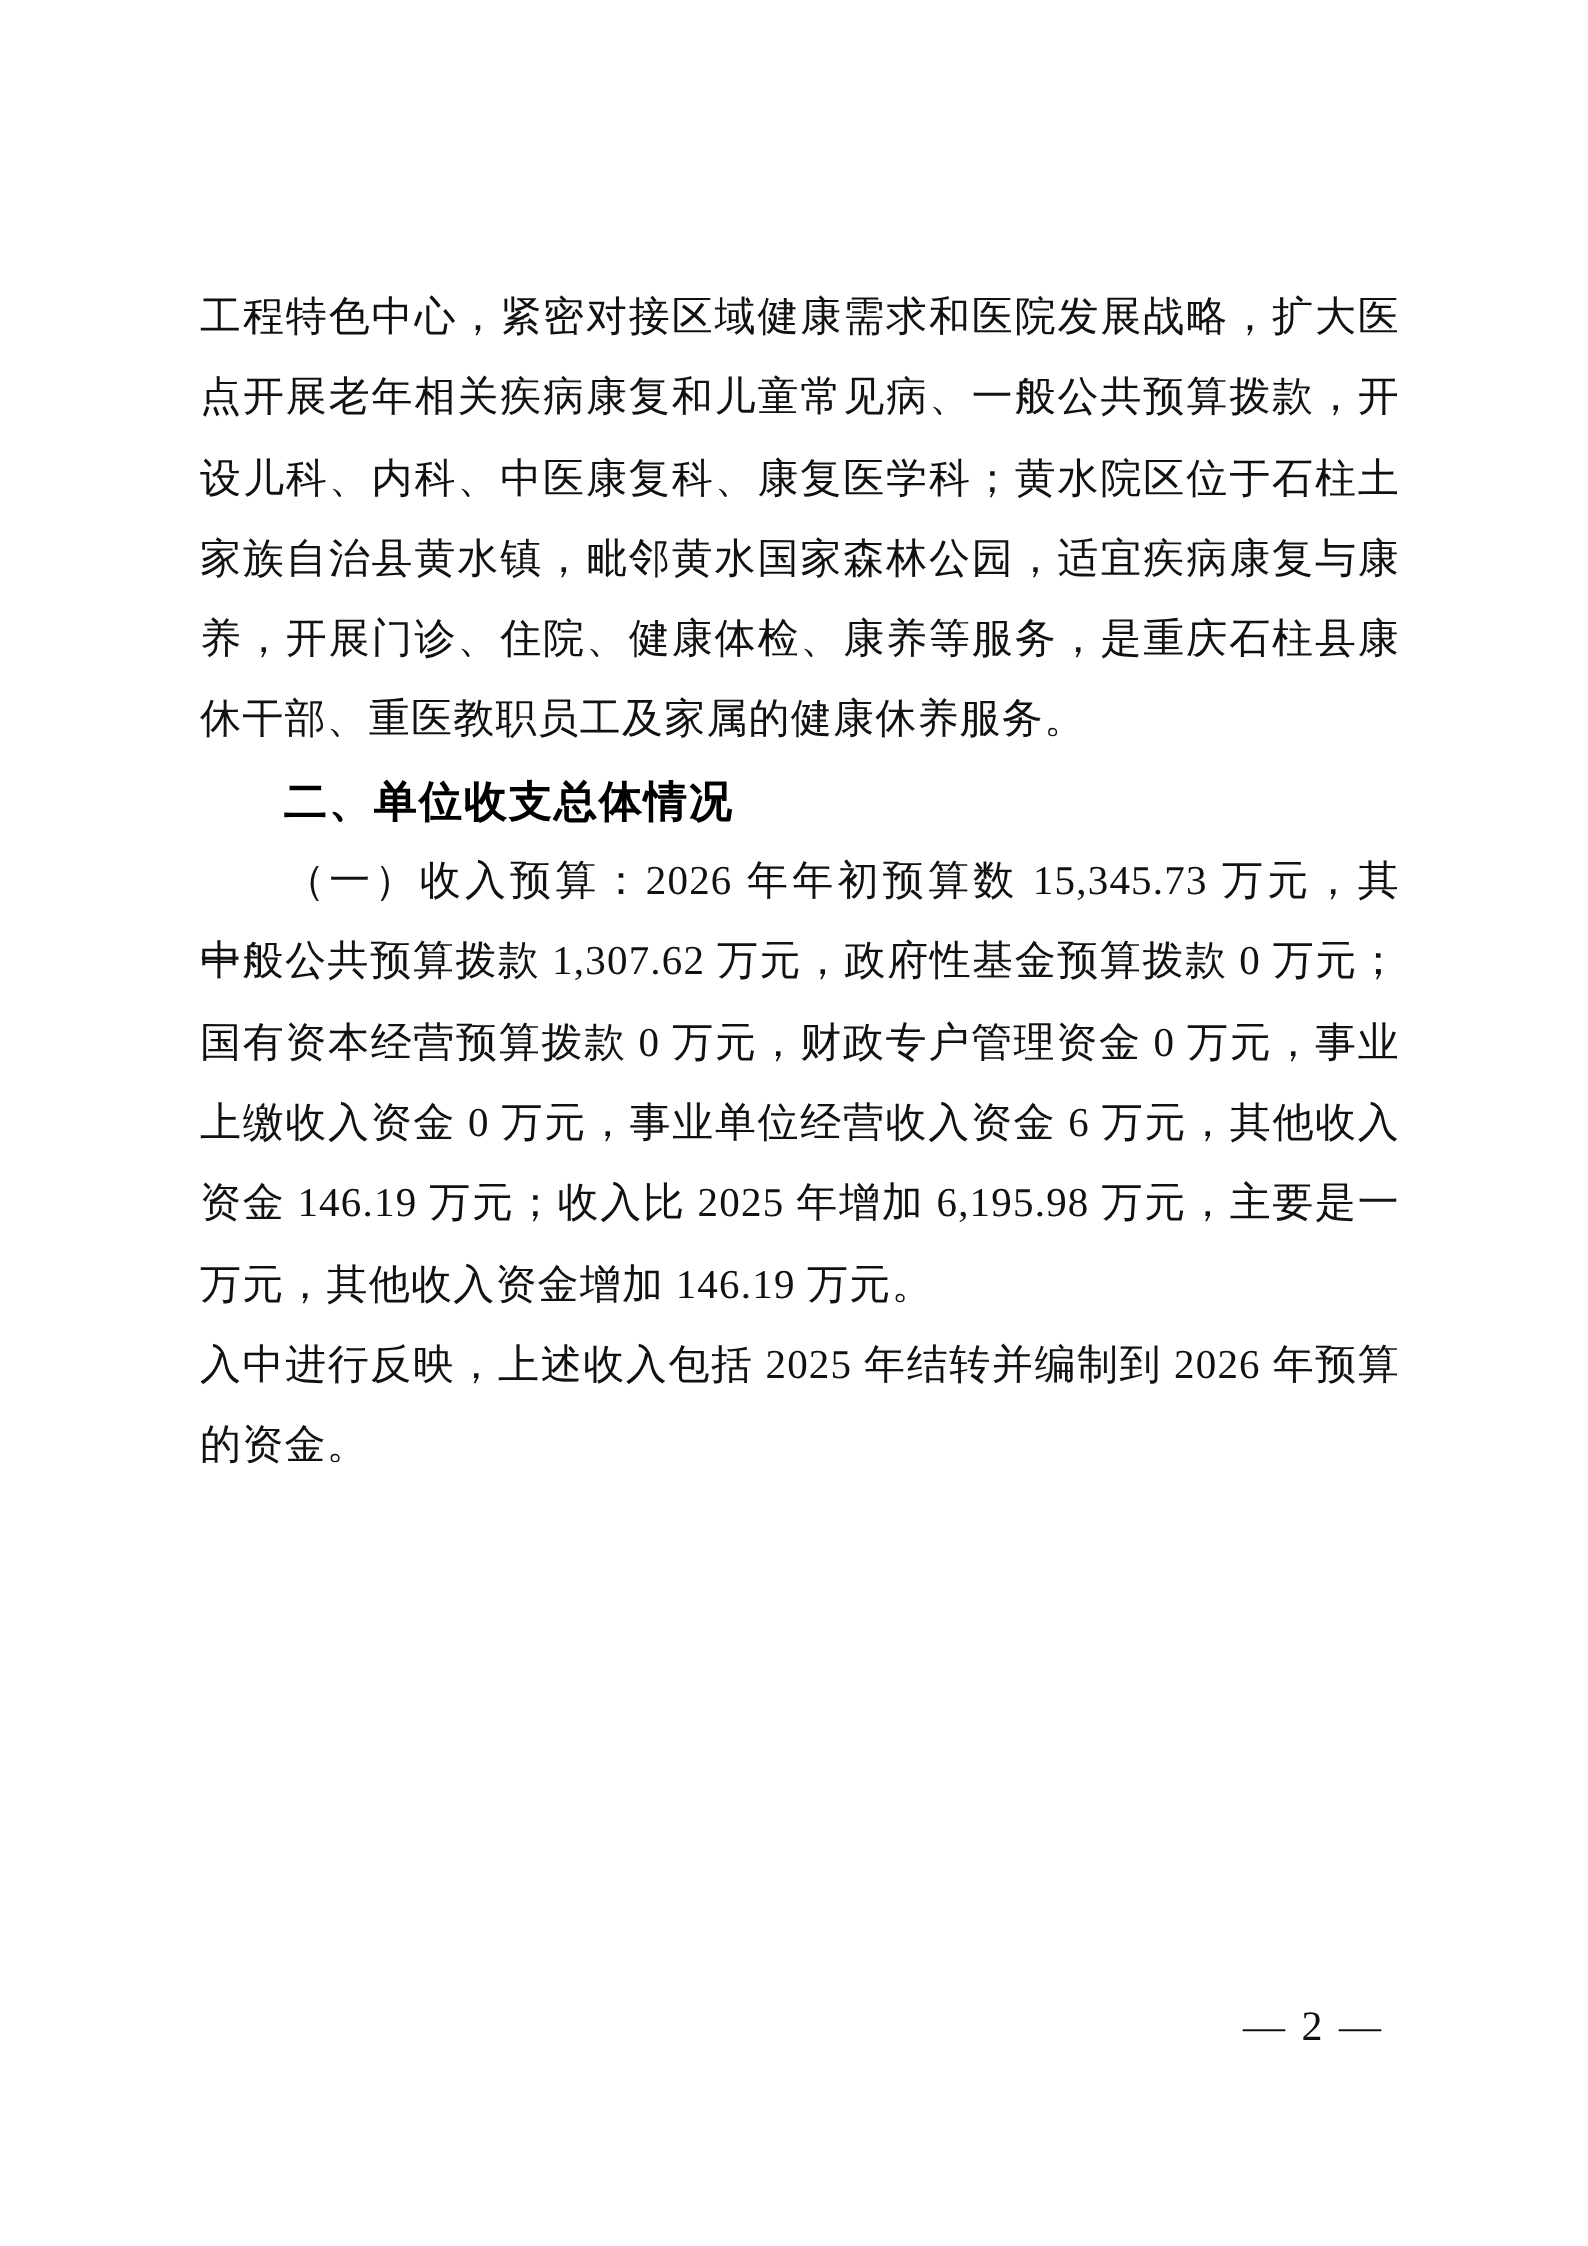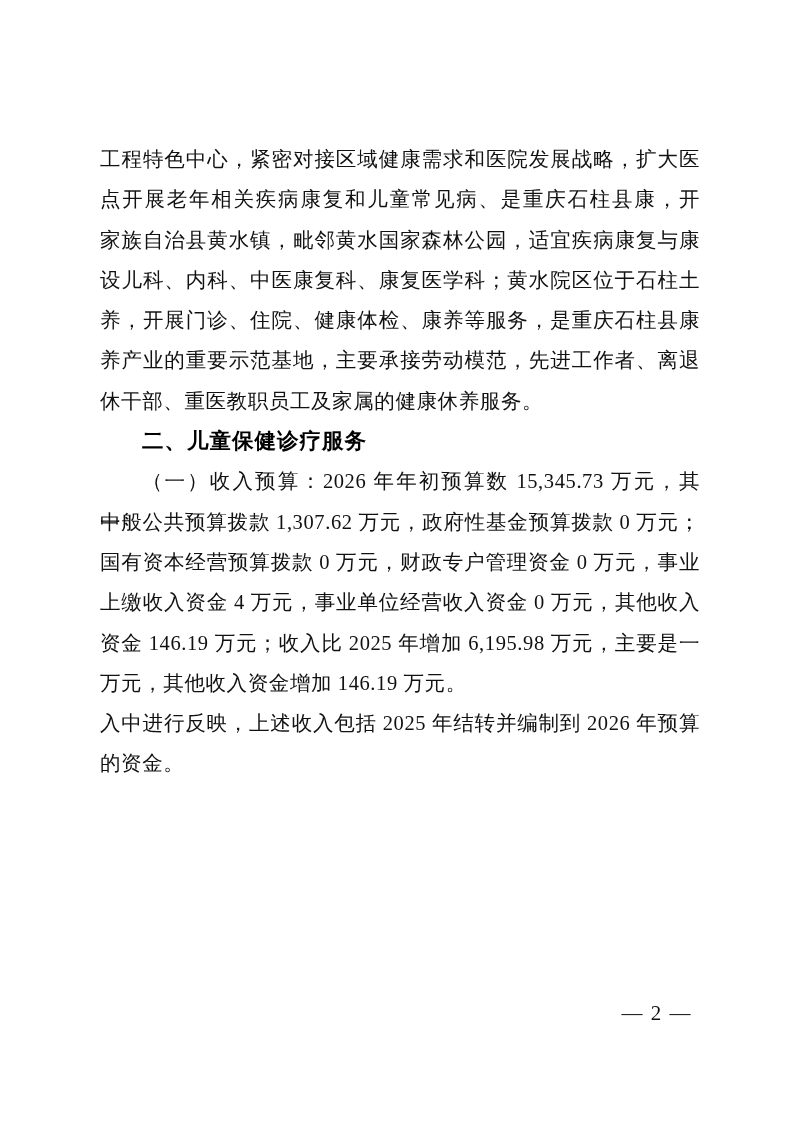--- a/index.html
+++ b/index.html
@@ -54,30 +54,29 @@
     color: #111111;
     font-family: "Liberation Serif", "DejaVu Serif", serif;
   }
 </style>
 </head>
 <body>
 
 <div class="page">
   <div class="content">
       <div class="line fill">工程特色中心，紧密对接区域健康需求和医院发展战略，扩大医</div>
-      <div class="line fill">点开展老年相关疾病康复和儿童常见病、是重庆石柱县康，开</div>
+      <div class="line fill">点开展老年相关疾病康复和儿童常见病、一般公共预算拨款，开</div>
+      <div class="line fill">设儿科、内科、中医康复科、康复医学科；黄水院区位于石柱土</div>
       <div class="line fill">家族自治县黄水镇，毗邻黄水国家森林公园，适宜疾病康复与康</div>
-      <div class="line fill">设儿科、内科、中医康复科、康复医学科；黄水院区位于石柱土</div>
       <div class="line fill">养，开展门诊、住院、健康体检、康养等服务，是重庆石柱县康</div>
-      <div class="line fill">养产业的重要示范基地，主要承接劳动模范，先进工作者、离退</div>
       <div class="line">休干部、重医教职员工及家属的健康休养服务。</div>
-      <div class="line indent heading">二、儿童保健诊疗服务</div>
+      <div class="line indent heading">二、单位收支总体情况</div>
       <div class="line fill indent">（一）收入预算：2026 年年初预算数 15,345.73 万元，其中：</div>
       <div class="line fill">一般公共预算拨款 1,307.62 万元，政府性基金预算拨款 0 万元，</div>
       <div class="line fill">国有资本经营预算拨款 0 万元，财政专户管理资金 0 万元，事业</div>
-      <div class="line fill">上缴收入资金 4 万元，事业单位经营收入资金 0 万元，其他收入</div>
+      <div class="line fill">上缴收入资金 0 万元，事业单位经营收入资金 6 万元，其他收入</div>
       <div class="line fill">资金 146.19 万元；收入比 2025 年增加 6,195.98 万元，主要是一</div>
       <div class="line">万元，其他收入资金增加 146.19 万元。</div>
       <div class="line fill">入中进行反映，上述收入包括 2025 年结转并编制到 2026 年预算</div>
       <div class="line">的资金。</div>
     </div>
   <div class="page-number">— 2 —</div>
 </div>
 
 </body></html>

